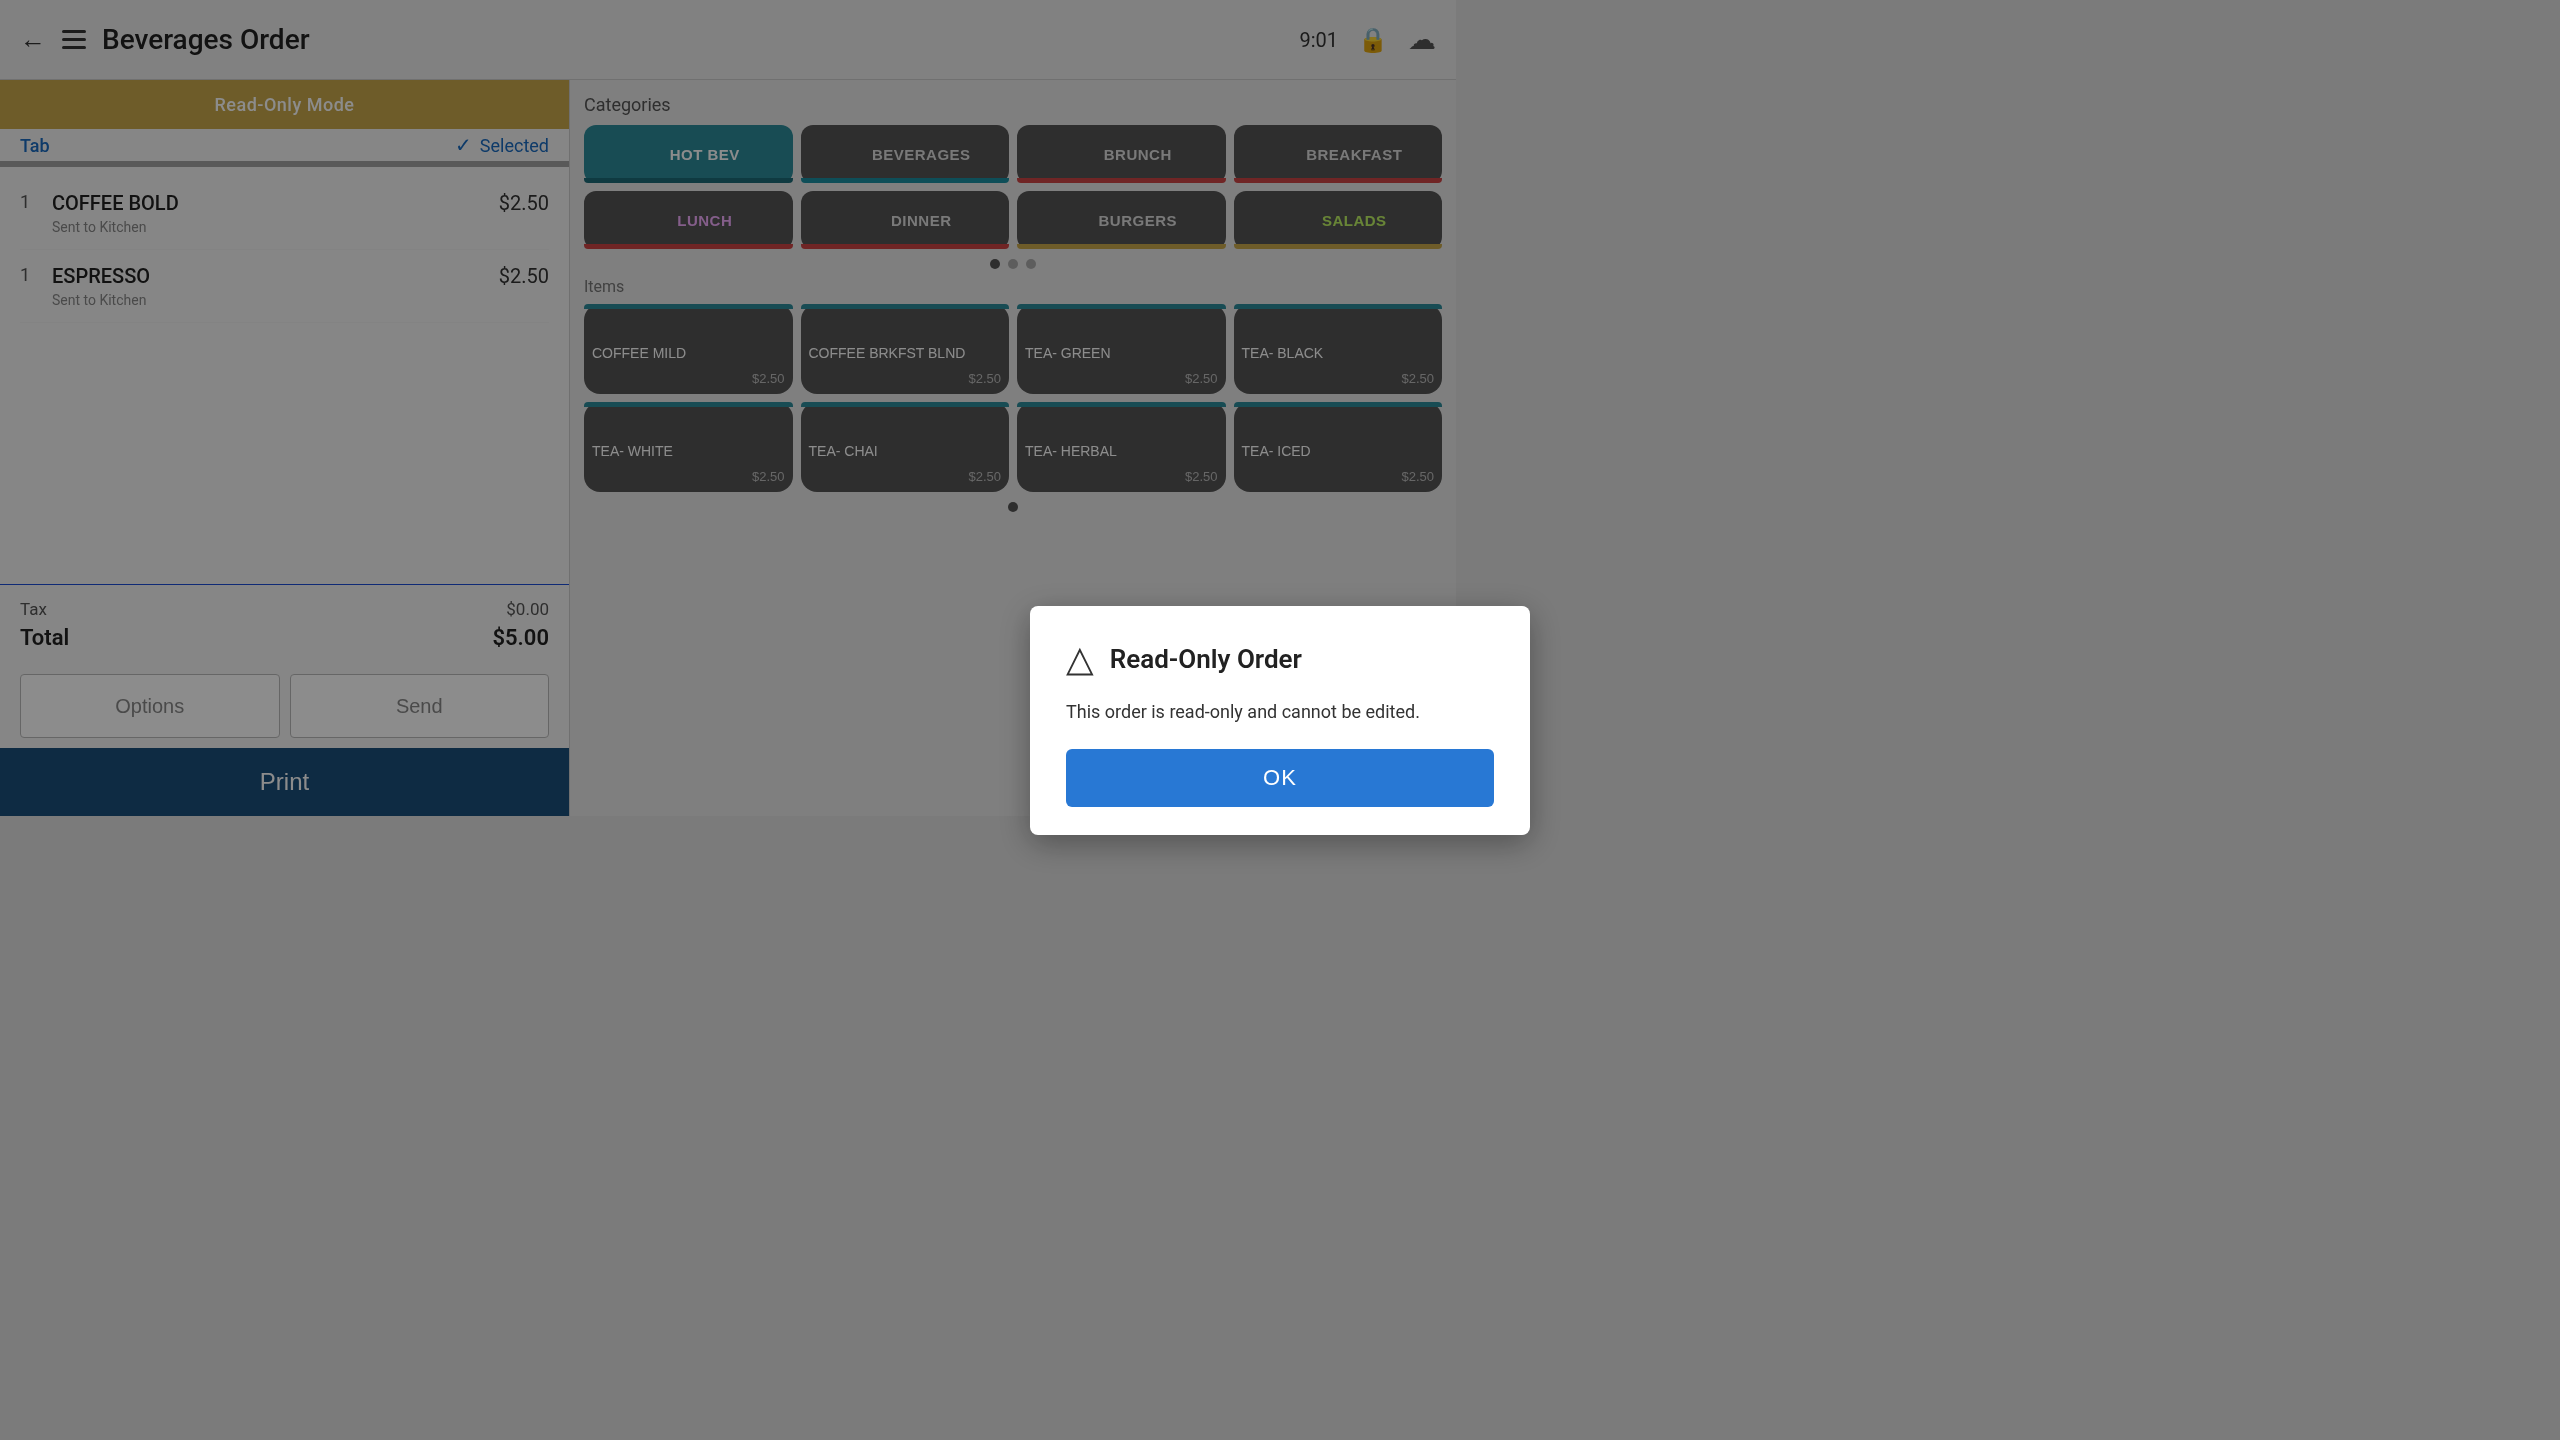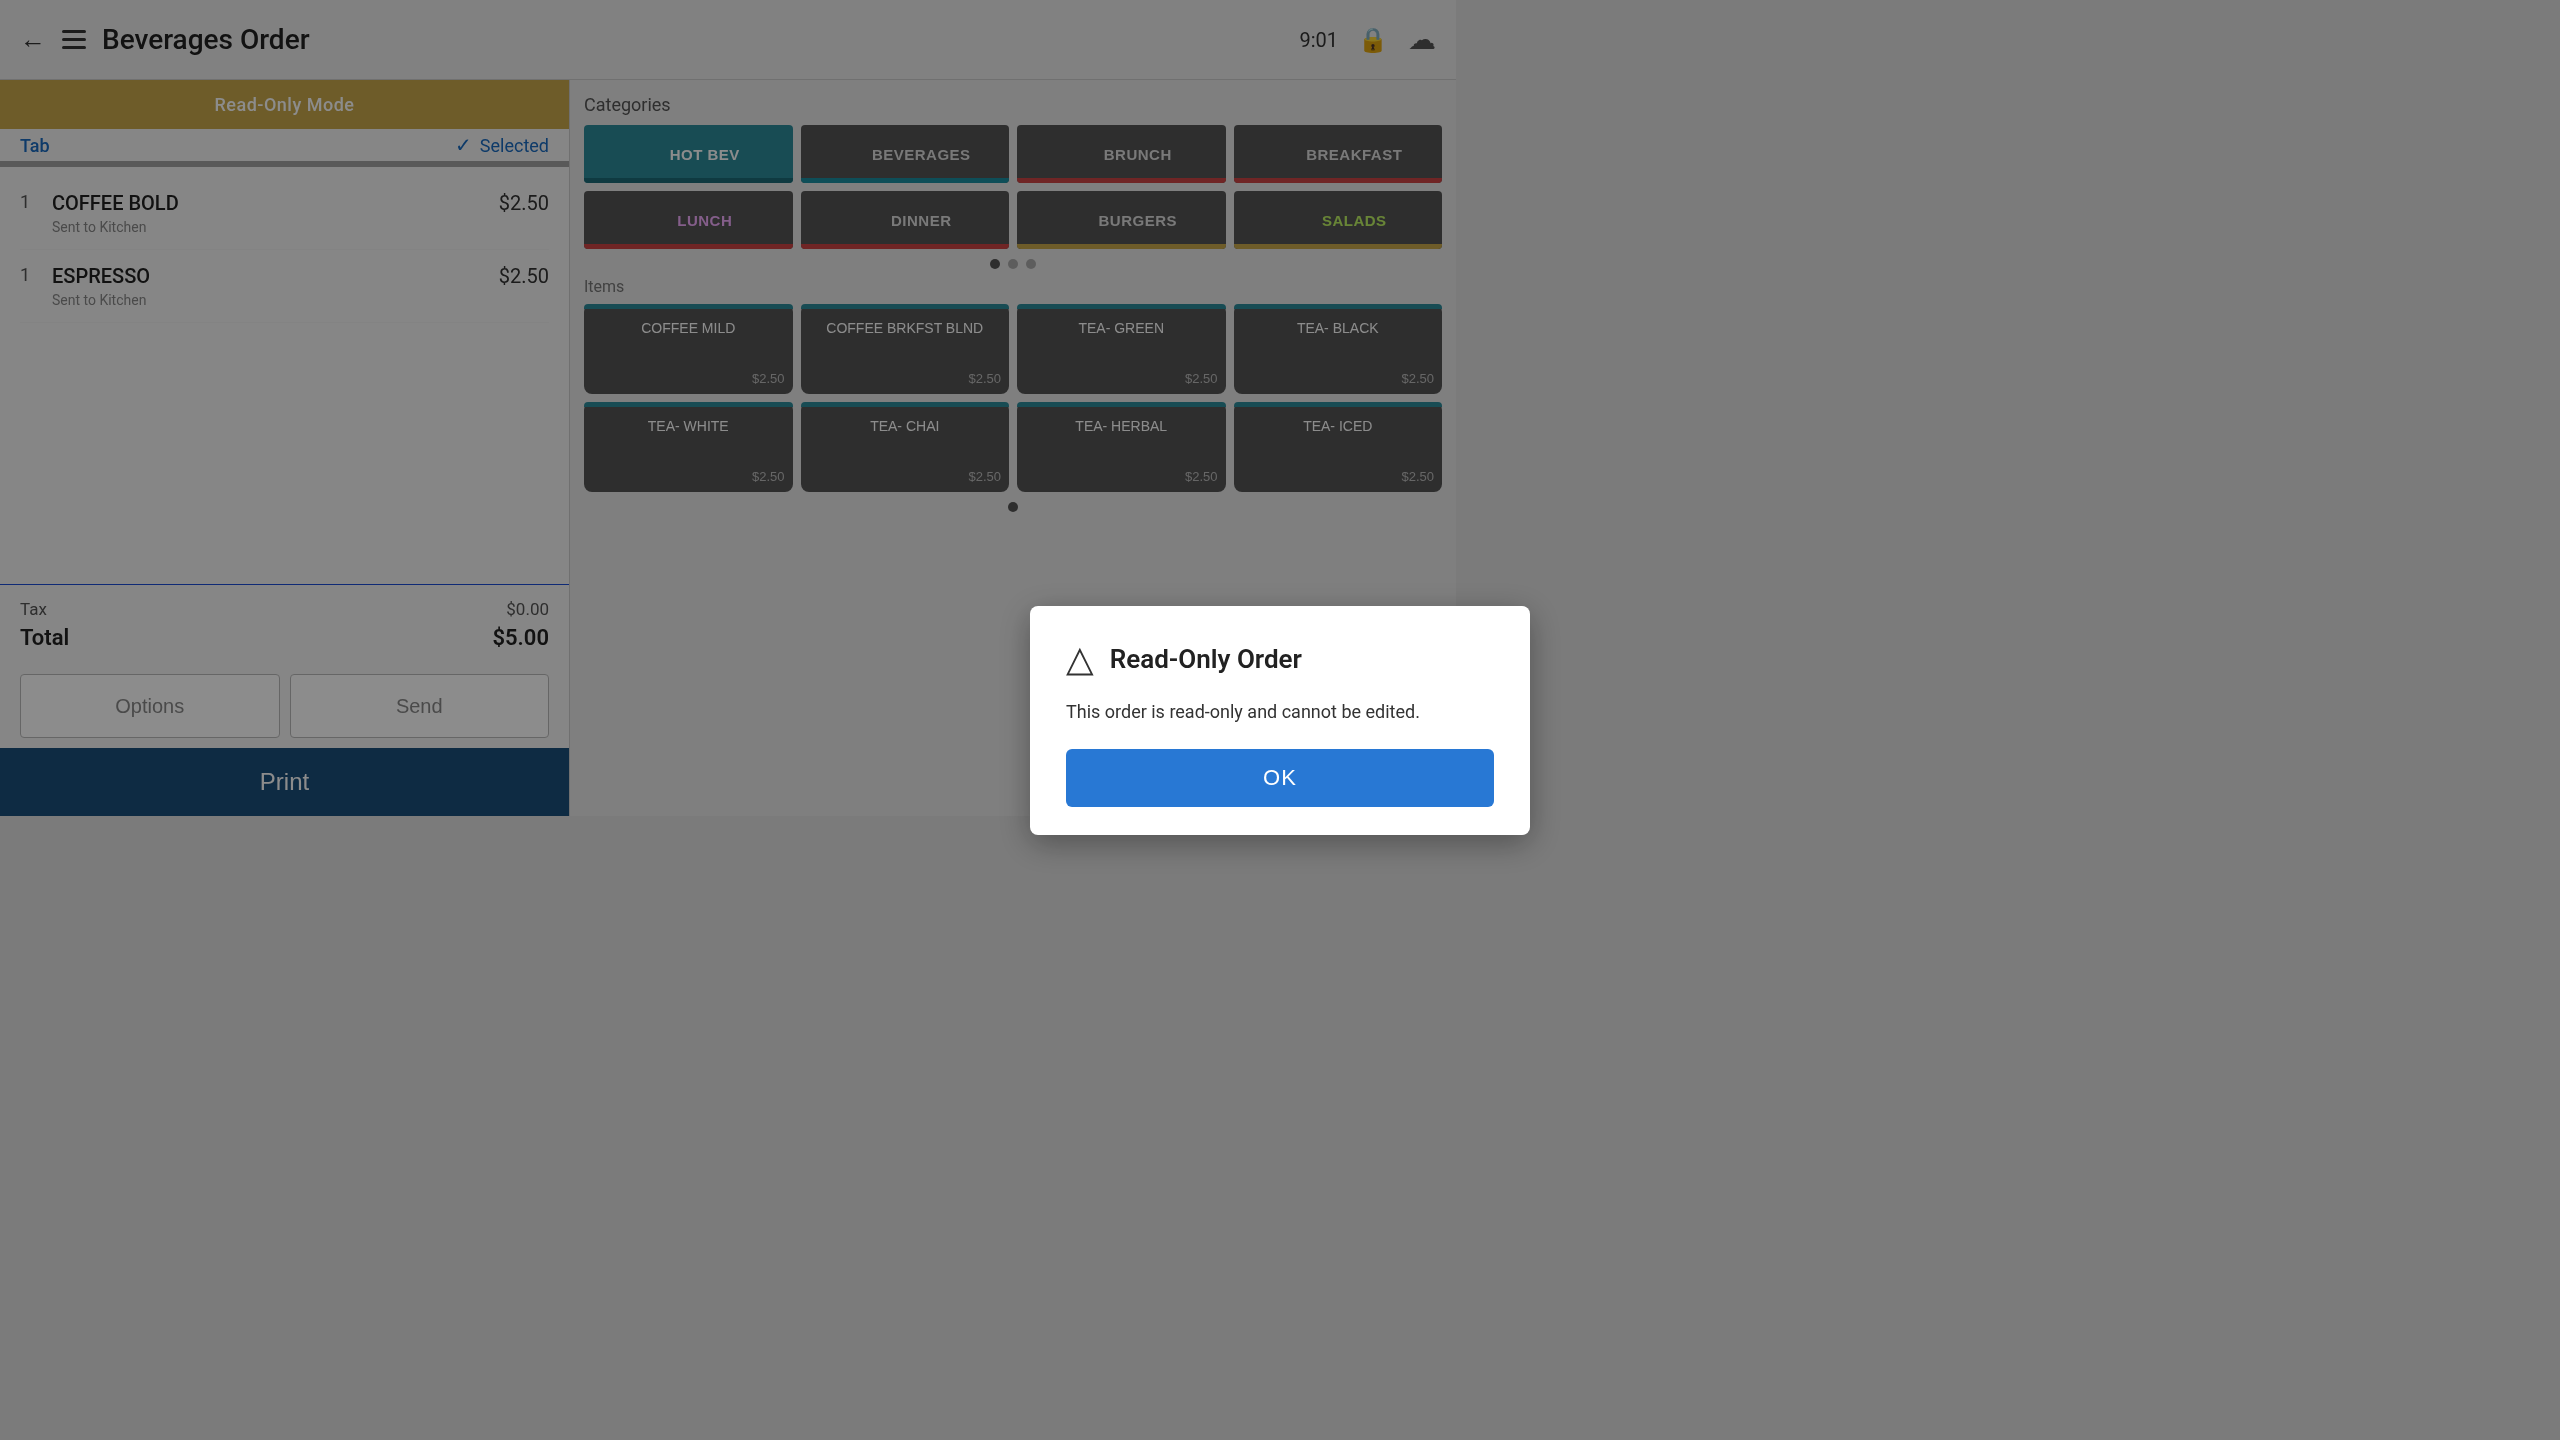--- a/index.html
+++ b/index.html
@@ -200,21 +200,21 @@
       gap: 8px;
       margin-bottom: 10px;
     }
     .cat-btn {
       height: 58px;
       border: none;
       cursor: pointer;
       font-size: 15px;
       font-weight: 600;
       letter-spacing: 0.5px;
-      border-radius: 4px;
+      border-radius: 12px;
       color: white;
       position: relative;
       padding-left: 33px;
     }
     .cat-btn::after {
       content: '';
       position: absolute;
       bottom: 0;
       left: 0;
       right: 0;
@@ -282,24 +282,23 @@
     }
 
     .items-grid {
       display: grid;
       grid-template-columns: repeat(4, 1fr);
       gap: 8px;
     }
     .item-btn {
       background: #555;
       border: none;
-      border-radius: 8px;
+      border-radius: 16px;
       height: 90px;
       display: flex;
-      flex-direction: column;
       align-items: center;
       justify-content: space-between;
       padding: 8px;
       cursor: pointer;
       position: relative;
     }
     .item-btn::after {
       content: '';
       position: absolute;
       top: 0;

